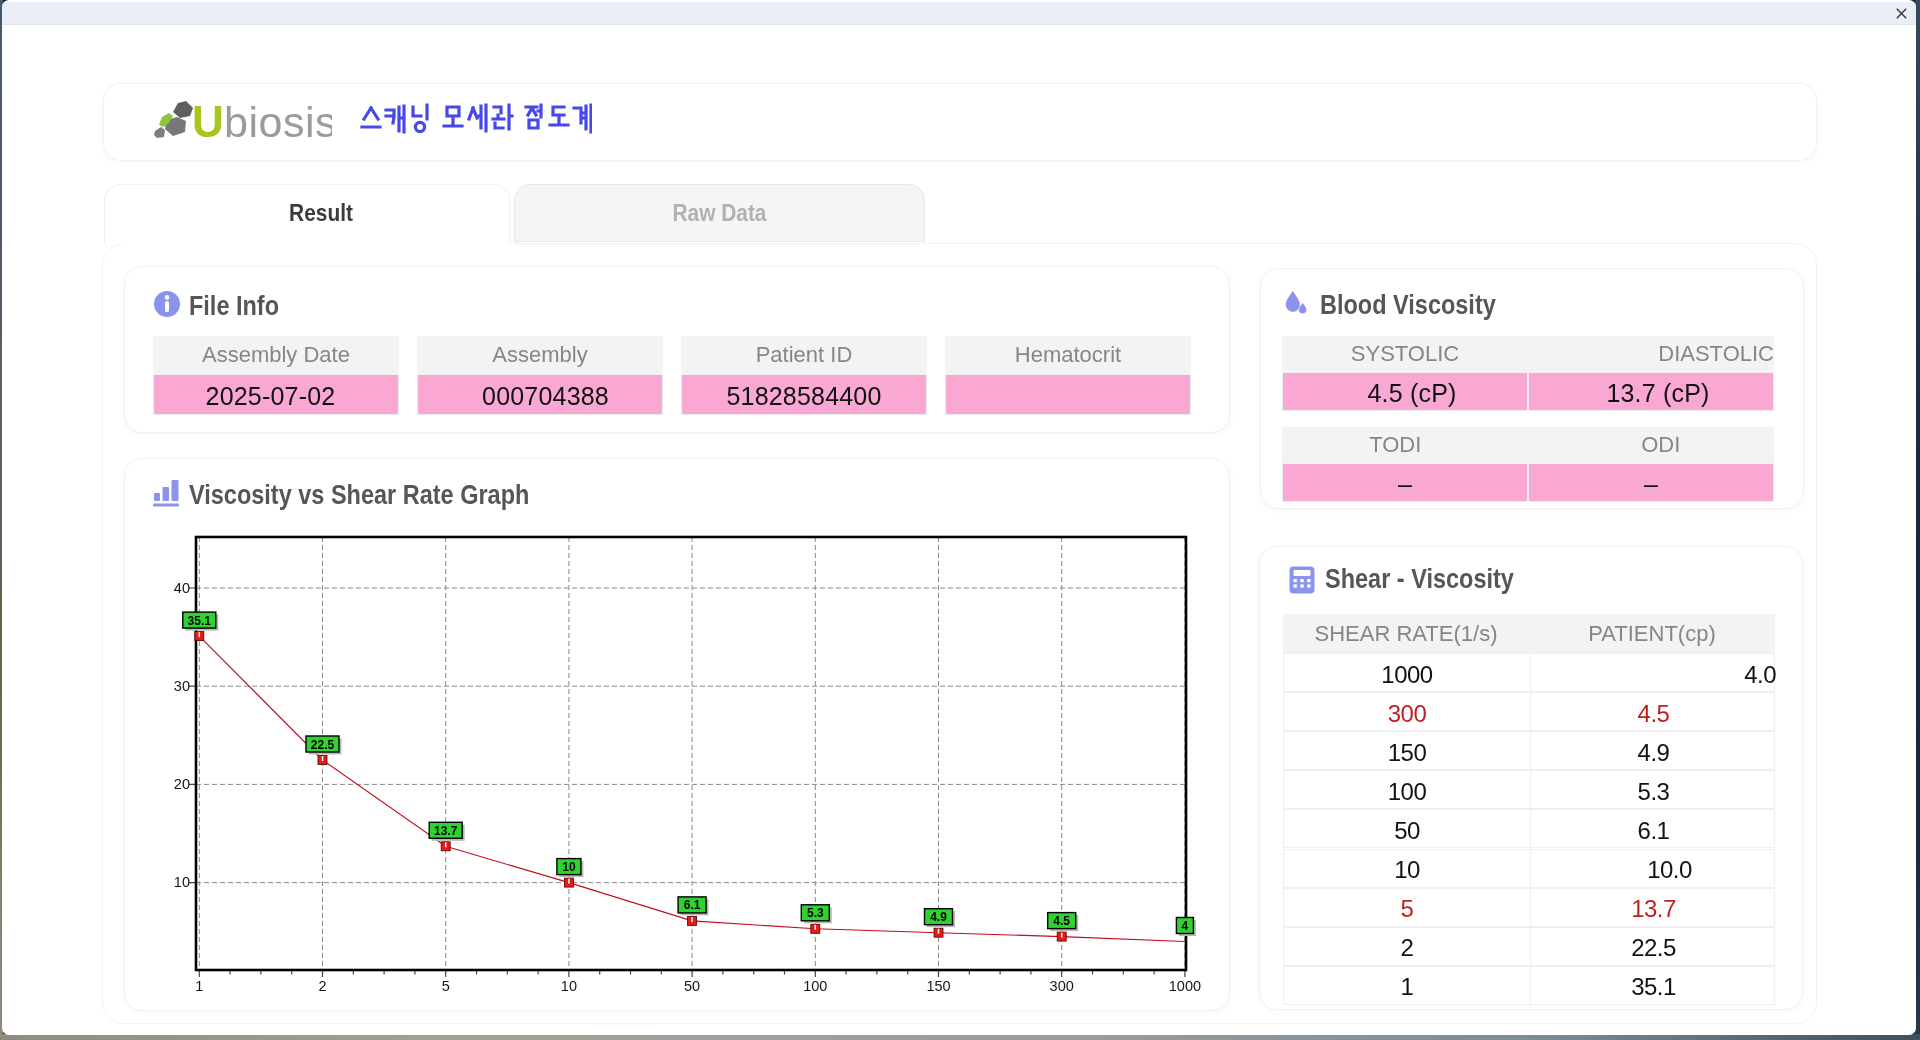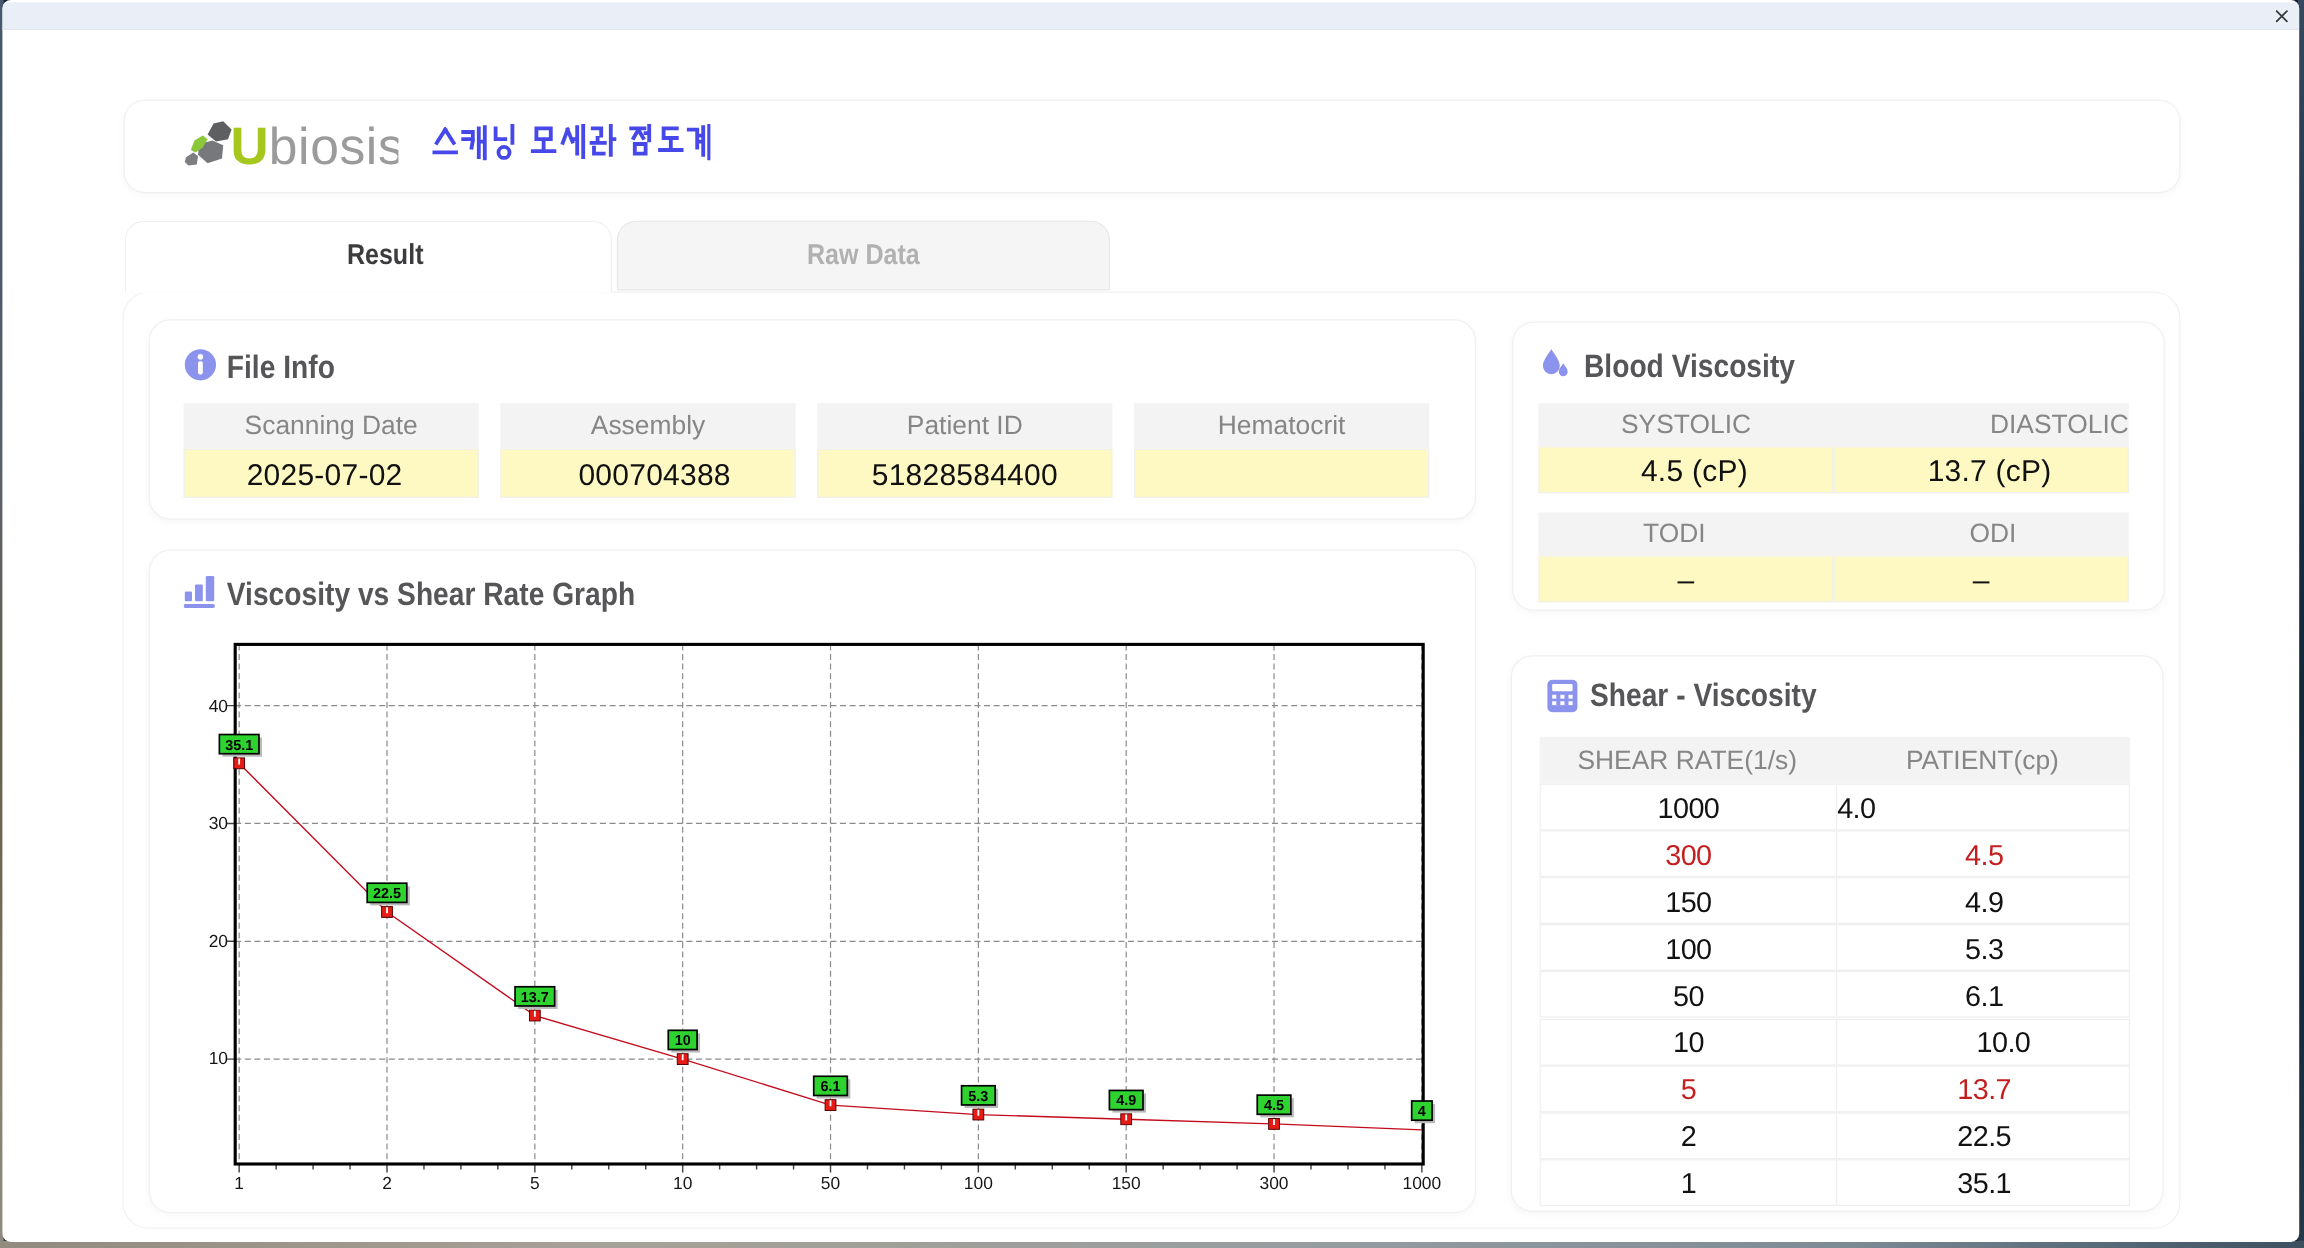--- a/index.html
+++ b/index.html
@@ -26,21 +26,21 @@
   .tab-result { position:absolute; left:102px; top:184px; width:406px; height:60px; background:#fff;
     border:1px solid #f0f0f1; border-bottom:none; border-radius:16px 16px 0 0; z-index:3; }
   .tab-raw { position:absolute; left:512px; top:184px; width:411px; height:58px; background:#f5f5f6;
     border:1px solid #e8e8e9; border-radius:16px 16px 0 0; z-index:1; }
   .tab-label { width:100%; text-align:center; font-size:24px; font-weight:bold; margin-top:14px; transform:scaleX(0.87); }
   .panel { position:absolute; left:100px; top:243px; width:1715px; height:781px;
     background:#fff; border:1px solid #f1f1f2; border-radius:22px; z-index:2; }
 
   .ghead { position:absolute; background:#f3f3f4; color:#868687; font-size:22px;
     display:flex; align-items:center; justify-content:center; }
-  .gval  { position:absolute; background:#fef9c3; border:1px solid #f0f0f1; color:#111;
+  .gval  { position:absolute; background:#f9a8d4; border:1px solid #f0f0f1; color:#111;
     font-size:25px; display:flex; align-items:center; justify-content:center; letter-spacing:0.2px; padding-top:3px; }
 </style>
 </head>
 <body>
 <div class="edge-left"></div>
 <div class="edge-right"></div>
 <div class="edge-bottom"></div>
 <div class="window">
   <div class="titlebar">
     <svg class="closex" viewBox="0 0 11 11">
@@ -110,21 +110,21 @@
     </div>
 
   <div class="card" style="left:122px; top:266px; width:1106px; height:167px; z-index:4;"></div>
   <div id="fileinfo" style="position:absolute; z-index:5;">
     <svg style="position:absolute; left:151px; top:290px;" width="28" height="28" viewBox="0 0 28 28">
       <circle cx="14" cy="14" r="13" fill="#8b93ed"></circle>
       <rect x="12" y="11" width="4" height="11" rx="1.6" fill="#fff"></rect>
       <circle cx="14" cy="7.4" r="2.3" fill="#fff"></circle>
     </svg>
     <div class="ctitle" style="left:187px; top:291px;">File Info</div>
-    <div class="ghead" style="left:151px; top:336px; width:246px; height:38px;">Scanning Date</div>
+    <div class="ghead" style="left:151px; top:336px; width:246px; height:38px;">Assembly Date</div>
     <div class="ghead" style="left:415px; top:336px; width:246px; height:38px;">Assembly</div>
     <div class="ghead" style="left:679px; top:336px; width:246px; height:38px;">Patient ID</div>
     <div class="ghead" style="left:943px; top:336px; width:246px; height:38px;">Hematocrit</div>
     <div class="gval" style="left:151px; top:374px; width:246px; height:41px; padding-right:11px;">2025-07-02</div>
     <div class="gval" style="left:415px; top:374px; width:246px; height:41px; padding-left:11px;">000704388</div>
     <div class="gval" style="left:679px; top:374px; width:246px; height:41px;">51828584400</div>
     <div class="gval" style="left:943px; top:374px; width:246px; height:41px;"></div>
   </div>
 
   <div class="card" style="left:122px; top:458px; width:1106px; height:553px; z-index:4;"></div>
@@ -276,21 +276,21 @@
     <div class="ctitle" style="left:1323px; top:564px;">Shear - Viscosity</div>
     <div class="ghead" style="left:1281px; top:614px; width:492px; height:39px;">
         <span style="width:246px; text-align:center;">SHEAR RATE(1/s)</span>
         <span style="width:246px; text-align:center;">PATIENT(cp)</span>
       </div>
     <div id="shearrows" style="position:absolute; left:1281px; top:653px; width:492px;">
       <div style="position:absolute; left:0; top:0.0px; width:492px; height:39.1px; border:1px solid #efeff0;">
           <div style="position:absolute; left:0; top:0; width:246px; height:100%; display:flex; align-items:center; justify-content:center; font-size:24px; letter-spacing:-0.5px; color:#121212;">
             <span style="position:relative; top:2px;">1000</span>
           </div>
-          <div style="position:absolute; left:246px; top:0; width:246px; height:100%; border-left:1px solid #efeff0; display:flex; align-items:center; justify-content:flex-start; font-size:24px; letter-spacing:-0.5px; color:#121212;">
+          <div style="position:absolute; left:246px; top:0; width:246px; height:100%; border-left:1px solid #efeff0; display:flex; align-items:center; justify-content:flex-end; font-size:24px; letter-spacing:-0.5px; color:#121212;">
             <span style="position:relative; top:2px;">4.0</span>
           </div>
         </div>
       <div style="position:absolute; left:0; top:39.1px; width:492px; height:39.1px; border:1px solid #efeff0;">
           <div style="position:absolute; left:0; top:0; width:246px; height:100%; display:flex; align-items:center; justify-content:center; font-size:24px; letter-spacing:-0.5px; color:#c41f1f;">
             <span style="position:relative; top:2px;">300</span>
           </div>
           <div style="position:absolute; left:246px; top:0; width:246px; height:100%; border-left:1px solid #efeff0; display:flex; align-items:center; justify-content:center; font-size:24px; letter-spacing:-0.5px; color:#c41f1f;">
             <span style="position:relative; top:2px;">4.5</span>
           </div>

